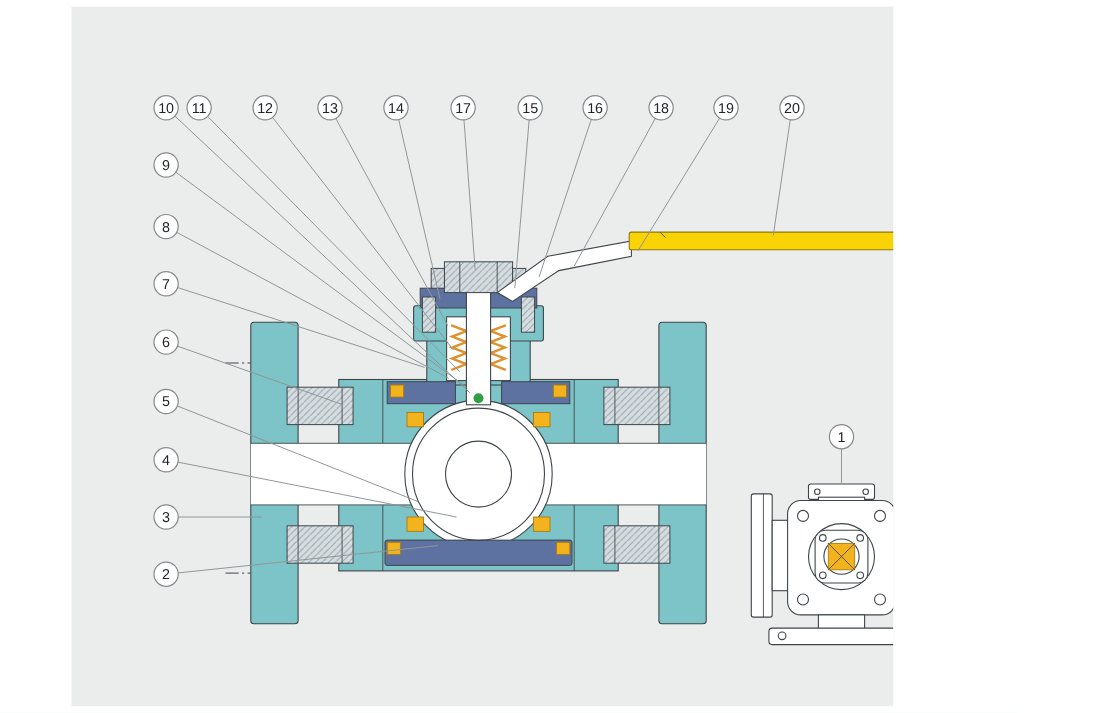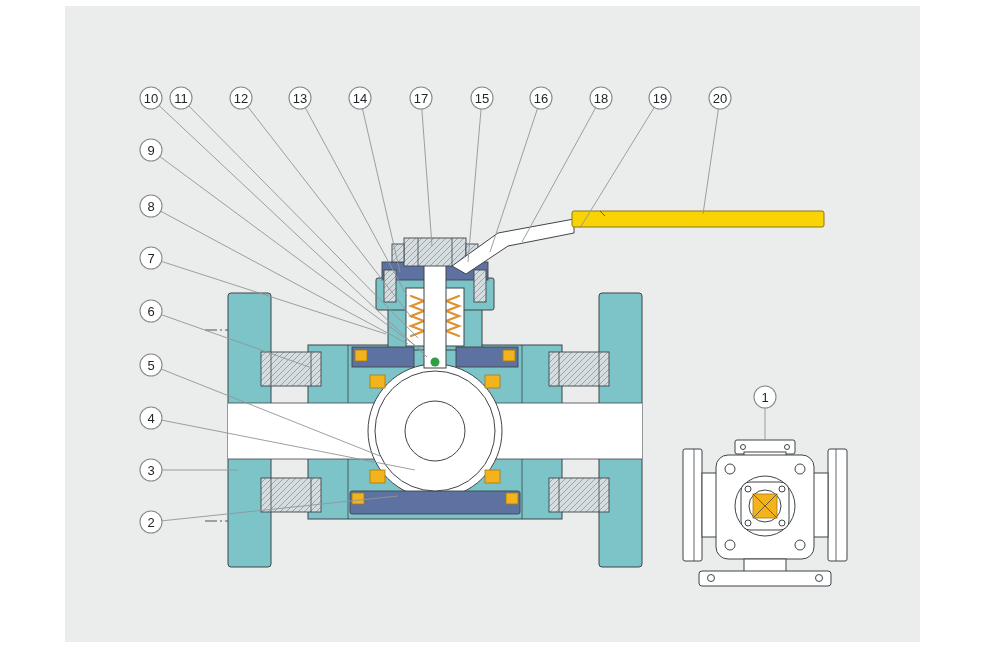--- a/index.html
+++ b/index.html
@@ -1,18 +1,18 @@
 <!DOCTYPE html>
 <html style="--page-bg: #ffffff; --canvas-bg: #ebecec; --teal: #7cc4c8; --slate: #5d72a0; --hatch-bg: #d6dde0; --hatch-line: #97a6ad; --yellow: #f9d303; --yellow-stroke: #8a7a12; --gold: #f2b31c; --gold-stroke: #a87a10; --orange: #e0912f; --green: #2f9e45; --outline: #3e4549; --leader: #909698; --callout-border: #85898c; --callout-text: #232629;"><head>
 <meta charset="utf-8">
 <title></title>
 <style>
   html,body{margin:0;padding:0}
   body{background:var(--page-bg,#fff);font-family:"Liberation Sans",sans-serif}
-  .stage{position:relative;width:920px;height:648px;overflow:hidden}
+  .stage{position:relative;width:812px;height:648px;overflow:hidden}
   svg{display:block}
   .canvas-bg{fill:var(--canvas-bg)}
   .c-teal{fill:var(--teal);stroke:var(--outline);stroke-width:1}
   .c-slate{fill:var(--slate);stroke:var(--outline);stroke-width:.9}
   .c-white{fill:#ffffff;stroke:var(--outline);stroke-width:1}
   .c-hatch{fill:url(#hatchPattern);stroke:var(--outline);stroke-width:.9}
   .c-gold{fill:var(--gold);stroke:var(--gold-stroke);stroke-width:.8}
   .c-yellow{fill:var(--yellow);stroke:var(--yellow-stroke);stroke-width:1}
   .bore{fill:#ffffff}
   .line{stroke:var(--outline);fill:none;stroke-width:.8}

